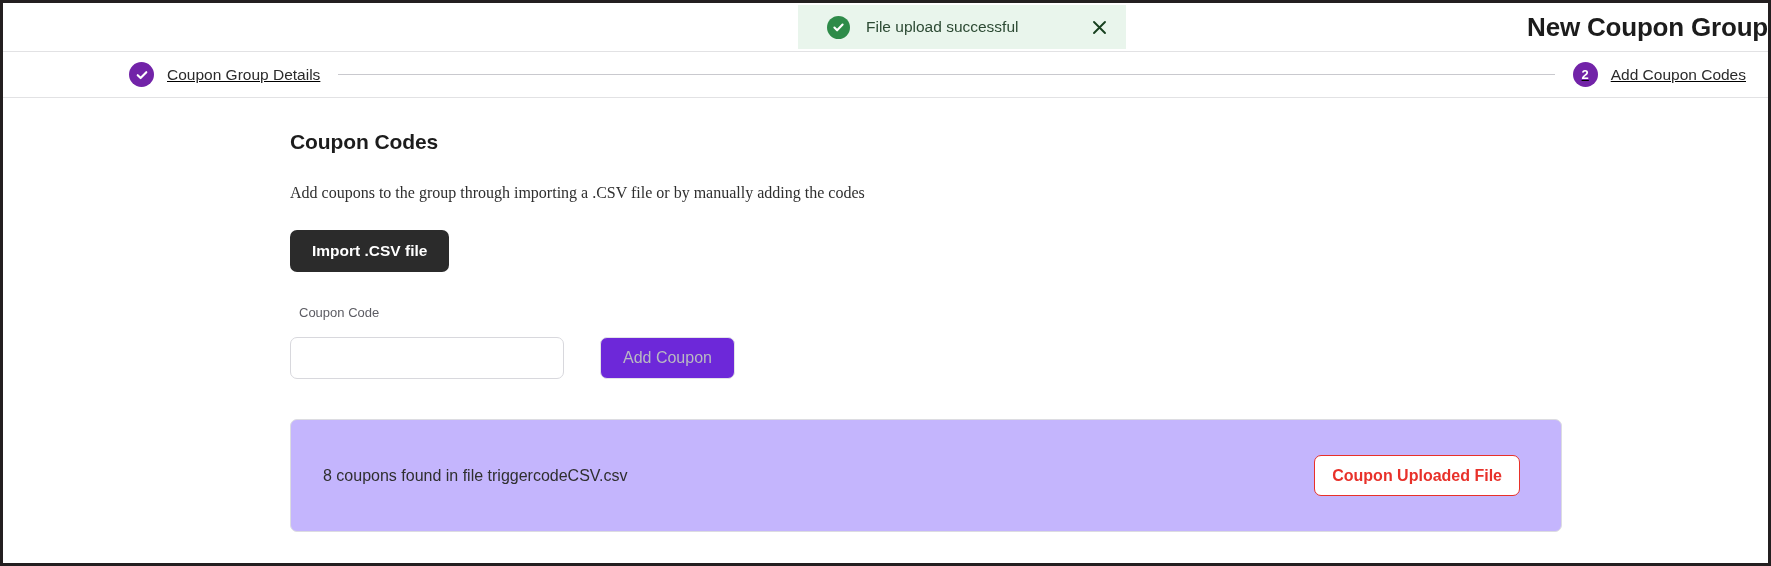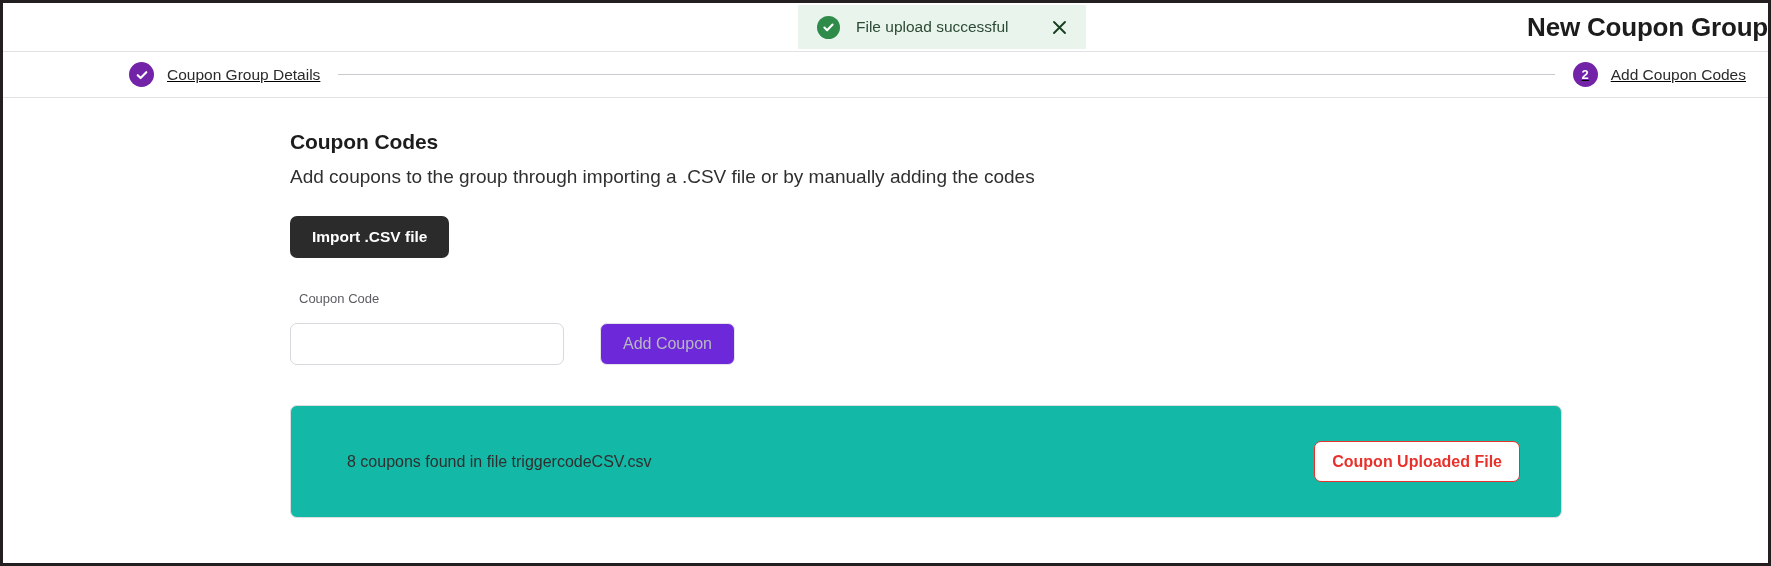--- a/index.html
+++ b/index.html
@@ -36,27 +36,27 @@
     color: #1c1c1c;
     letter-spacing: -0.2px;
     line-height: 1;
   }
 
   
   .toast {
     position: absolute;
     top: 2px;
     left: 795px;
-    width: 288px;
+    width: 328px;
     height: 44px;
     background: #e9f5ec;
     border-radius: 0;
     display: flex;
     align-items: center;
-    padding: 0 16px 0 19px;
+    padding: 0 16px 0 29px;
   }
   .toast-check {
     width: 23px;
     height: 23px;
     border-radius: 50%;
     background: #2e8b49;
     display: flex;
     align-items: center;
     justify-content: center;
     flex: 0 0 auto;
@@ -119,23 +119,24 @@
   
   .content { padding: 32px 0 0 287px; }
 
   .section-title {
     font-size: 21px;
     font-weight: 700;
     color: #1c1c1c;
     letter-spacing: -0.1px;
   }
   .section-desc {
-    margin-top: 12px;
-    font-size: 19px;
+    margin-top: 30px;
+    font-size: 16px;
     color: #2f2f2f;
+    font-family: Liberation Serif, serif;
   }
 
   .import-btn {
     margin-top: 28px;
     display: inline-flex;
     align-items: center;
     justify-content: center;
     height: 42px;
     padding: 0 22px;
     background: #2b2b2b;
@@ -186,22 +187,22 @@
   }
 
   .file-panel {
     margin-top: 40px;
     width: 1272px;
     height: 113px;
     border: 1px solid #dcdce1;
     border-radius: 7px;
     display: flex;
     align-items: center;
-    padding: 0 41px 0 56px;
-    background: #14b8a6;
+    padding: 0 41px 0 32px;
+    background: #c4b5fd;
   }
   .file-info {
     font-size: 16px;
     color: #2f2f2f;
   }
   .remove-btn {
     margin-left: auto;
     height: 41px;
     padding: 0 17px;
     background: #ffffff;

